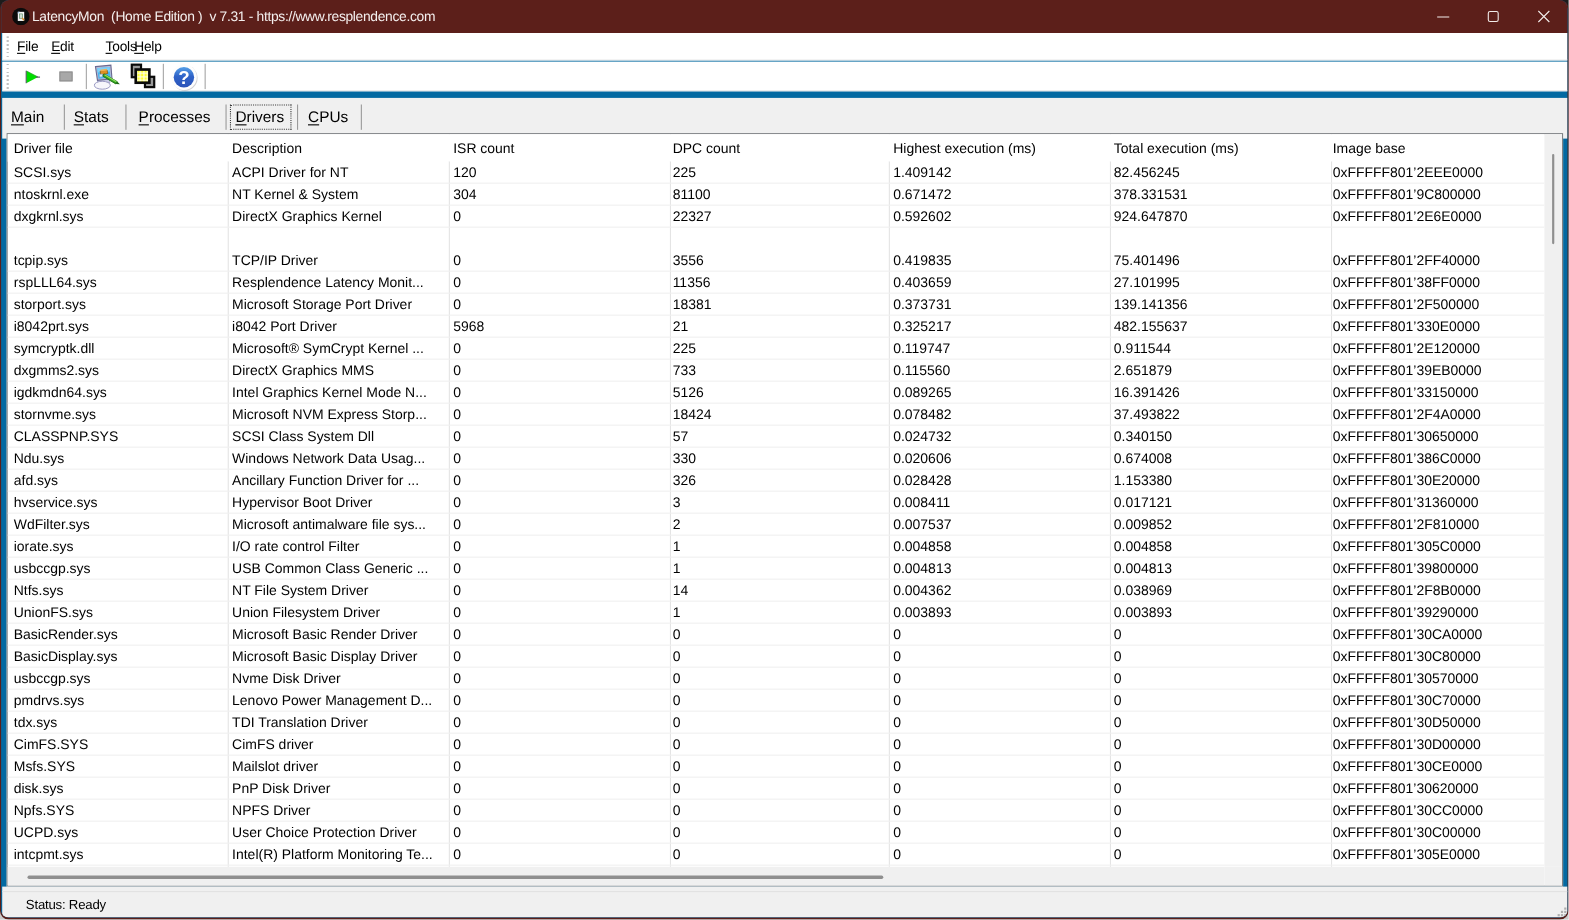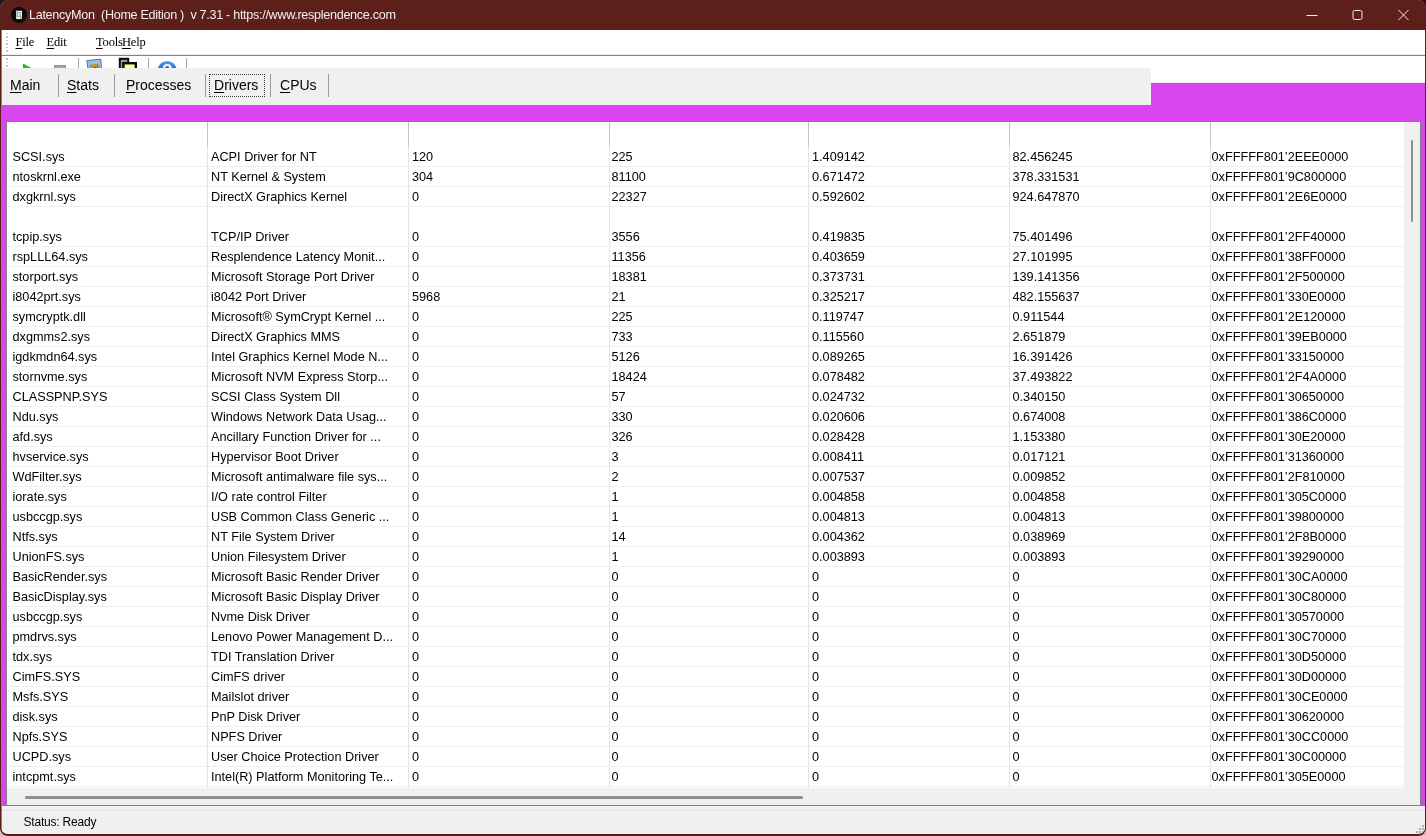--- a/index.html
+++ b/index.html
@@ -1,39 +1,39 @@
 <!DOCTYPE html>
 <html><head><meta charset="utf-8">
 <style>
 * { margin:0; padding:0; box-sizing:border-box; }
 html,body { width:1426px; height:836px; overflow:hidden; }
 body { background:linear-gradient(180deg,#1c1c1c 0%,#1c1c1c 2%,#c9c9c9 97%);
   font-family:"Liberation Sans", sans-serif; }
 #win { position:absolute; left:0; top:0; width:1426px; height:836px;
-  border-radius:8px; overflow:hidden; background:#d946ef;
+  border-radius:8px; overflow:hidden; background:#0369a1;
   border-left:1.5px solid #591e18; border-right:1.5px solid #591e18;
   border-bottom:2.5px solid #591e18; }
 .abs { position:absolute; }
 
 #title { left:0; top:0; width:100%; height:30px; background:#5c1f1a; }
 #title .txt { left:28px; top:0; height:30px; line-height:30px; color:#f4efee;
   font-size:12.6px; letter-spacing:-0.3px; white-space:pre; }
 
 #menu { left:1px; top:30px; width:1423px; height:25px; background:#fff;
   border-bottom:1px solid #ececec; }
 #menu span { position:absolute; top:0; height:24px; line-height:24px;
-  font-size:12.5px; letter-spacing:-0.2px; color:#000;font-family:Liberation Serif, serif; }
+  font-size:12.5px; letter-spacing:-0.2px; color:#000; }
 u { text-decoration-thickness:1px; text-underline-offset:2px; }
 
 #tool { left:1px; top:56px; width:1423px; height:27px; background:#fff;
   border-bottom:1px solid #e8e8e8; }
 .grip { width:1.5px; background-image:repeating-linear-gradient(180deg,#c2c2c2 0 1.5px,transparent 1.5px 3.5px); }
 .tsep { width:1px; top:2px; height:23px; background:#a6a6a6; }
 
-#tabs { left:1px; top:68px; width:1149px; height:37px; background:#f0f0f0; }
+#tabs { left:1px; top:89px; width:1423px; height:37px; background:#f0f0f0; }
 #tabs .lbl { position:absolute; top:5px; height:24px; line-height:24px; font-size:14px; color:#000; }
 .vsep { position:absolute; top:6px; height:23px; width:1px; background:#9a9a9a; }
 
 #list { left:5px; top:121px; width:1415px; height:685px; background:#fff;
   border:1px solid #7d8184; }
 .colsep { top:0; width:1px; height:666px; background:#e4e4e4; }
 .colseph { top:0; width:1px; height:25px; background:#c2c6ca; }
 #hdr { left:0; top:0; width:1397px; height:25px; background:#fff; }
 #hdr span, .row span { position:absolute; top:0; height:100%; font-size:12.7px;
   color:#000; white-space:pre; display:flex; align-items:center; }
@@ -148,20 +148,29 @@
     <div class="abs colsep" style="left:400.5px"></div>
     <div class="abs colseph" style="left:400.5px"></div>
     <div class="abs colsep" style="left:601.5px"></div>
     <div class="abs colseph" style="left:601.5px"></div>
     <div class="abs colsep" style="left:801px"></div>
     <div class="abs colseph" style="left:801px"></div>
     <div class="abs colsep" style="left:1002px"></div>
     <div class="abs colseph" style="left:1002px"></div>
     <div class="abs colsep" style="left:1202.5px"></div>
     <div class="abs colseph" style="left:1202.5px"></div>
+    <div id="hdr" class="abs">
+      <span class="c1">Driver file</span>
+        <span class="c2">Description</span>
+      <span class="c3">ISR count</span>
+        <span class="c4">DPC count</span>
+      <span class="c5">Highest execution (ms)</span>
+        <span class="c6">Total execution (ms)</span>
+      <span class="c7">Image base</span>
+    </div>
     <div class="row" style="top:25px">
         <span class="c1">SCSI.sys</span>
         <span class="c2">ACPI Driver for NT</span>
         <span class="c3">120</span>
         <span class="c4">225</span>
         <span class="c5">1.409142</span>
         <span class="c6">82.456245</span>
         <span class="c7">0xFFFFF801’2EEE0000</span>
       </div>
     <div class="row" style="top:45px">

